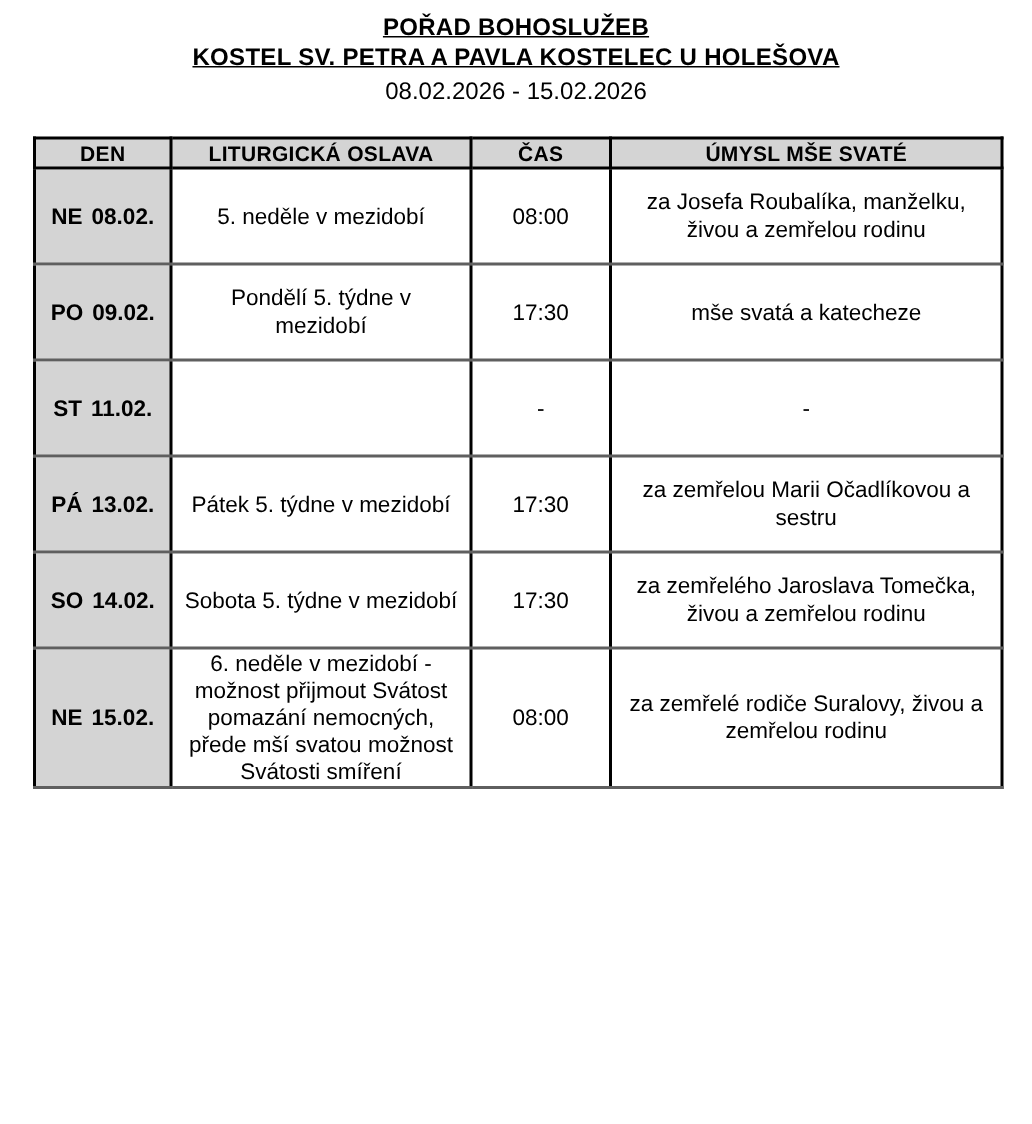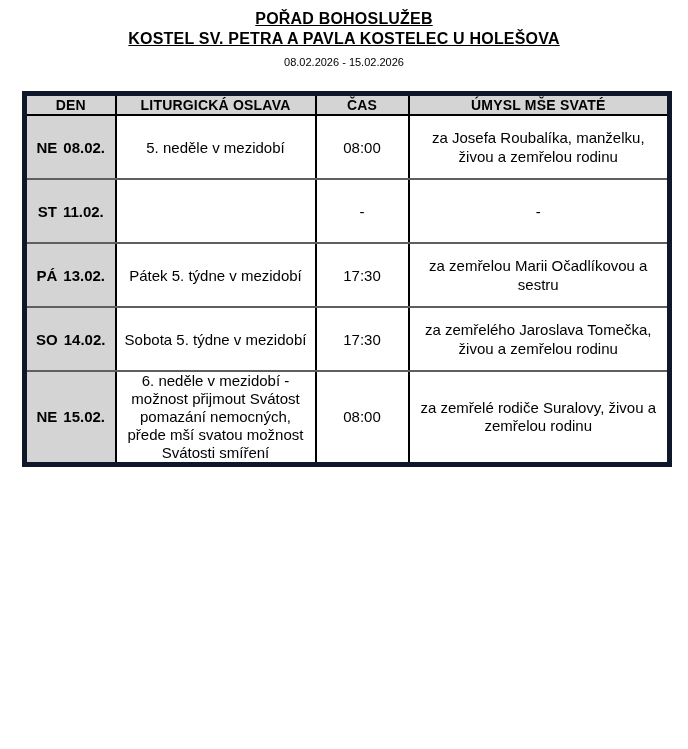--- a/index.html
+++ b/index.html
@@ -10,29 +10,29 @@
     height: 749px;
     font-family: "Liberation Sans", sans-serif;
     color: #000;
     -webkit-font-smoothing: antialiased;
   }
   .page { position: relative; width: 688px; height: 749px; overflow: hidden; }
 
   
   .titles { text-align: center; padding-top: 9px; }
   .title-line { font-weight: bold; font-size: 16px; line-height: 20px; letter-spacing: 0.2px; text-decoration: underline; }
-  .date-line  { font-size: 11px; line-height: 20px; margin-top: 3px; }
+  .date-line  { font-size: 16px; line-height: 20px; margin-top: 3px; }
 
   
   table.schedule {
     border-collapse: collapse;
     table-layout: fixed;
     width: 645px;
     margin: 19px 0 0 22px;
-    border: 5px solid #0f172a;
+    border: 2px solid #0f172a;
   }
   col.c-den { width: 91px; }
   col.c-osl { width: 200px; }
   col.c-cas { width: 93px; }
   col.c-umy { width: 261px; }
 
   thead tr { height: 19px; }
   th {
     background: #d4d4d4;
     font-size: 14px;
@@ -105,20 +105,27 @@
     </thead>
     <tbody>
       <tr>
         <td class="day"><span class="abbr">NE</span><span>08.02.</span></td>
         <td class="pre">5. neděle v mezidobí</td>
         <td>08:00</td>
         <td class="pre">za Josefa Roubalíka, manželku,
 živou a zemřelou rodinu</td>
       </tr>
       <tr>
+        <td class="day"><span class="abbr">PO</span><span>09.02.</span></td>
+        <td class="pre">Pondělí 5. týdne v
+mezidobí</td>
+        <td>17:30</td>
+        <td class="pre">mše svatá a katecheze</td>
+      </tr>
+      <tr>
         <td class="day"><span class="abbr">ST</span><span>11.02.</span></td>
         <td class="pre"></td>
         <td>-</td>
         <td class="pre">-</td>
       </tr>
       <tr>
         <td class="day"><span class="abbr">PÁ</span><span>13.02.</span></td>
         <td class="pre">Pátek 5. týdne v mezidobí</td>
         <td>17:30</td>
         <td class="pre">za zemřelou Marii Očadlíkovou a

